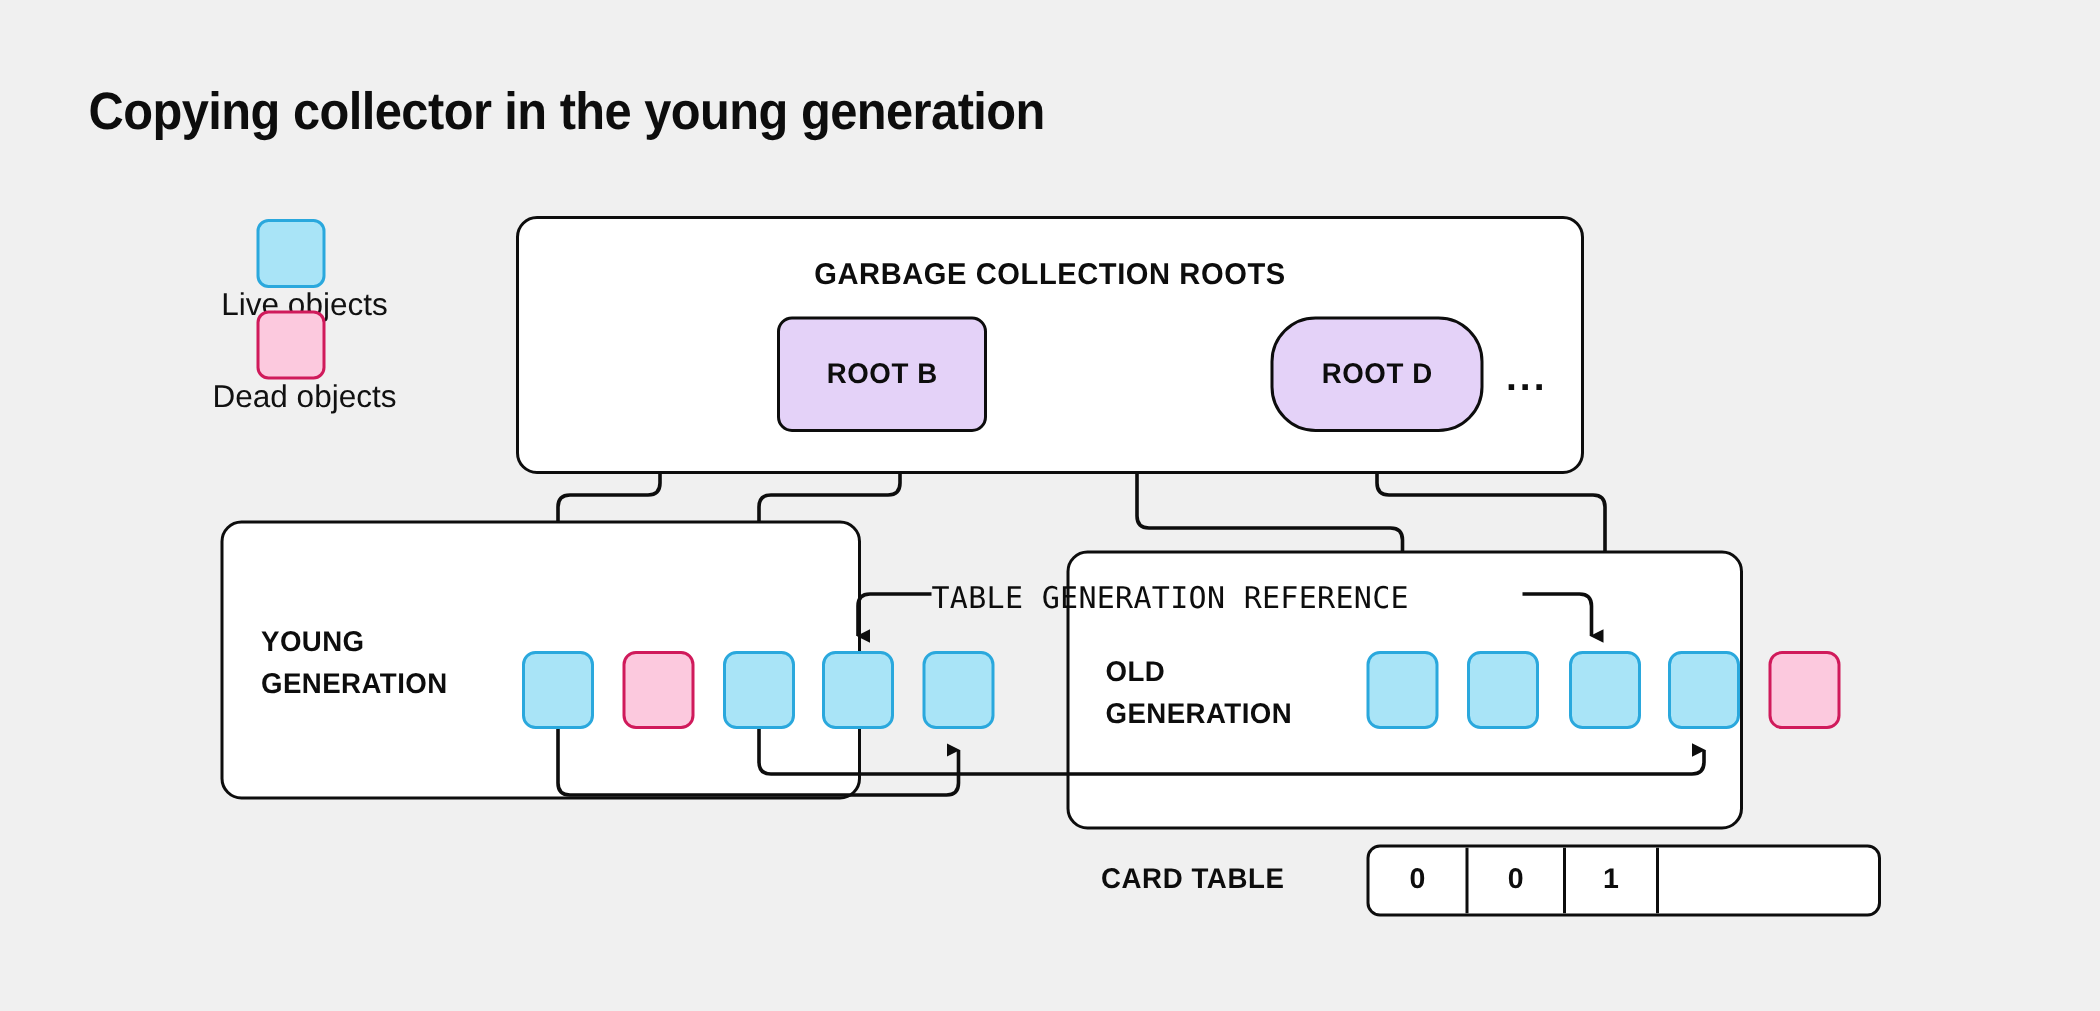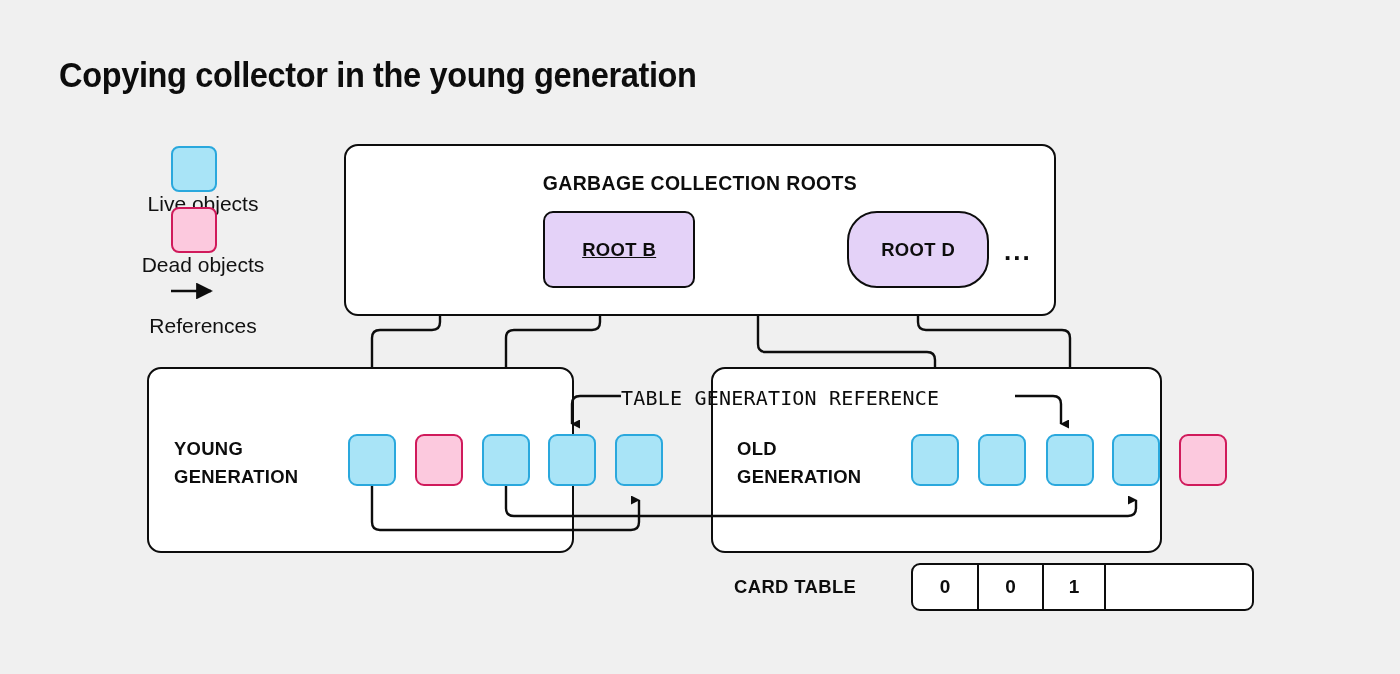--- a/index.html
+++ b/index.html
@@ -91,21 +91,21 @@
     border-radius: 14px;
   }
   #gc-roots-panel {
     left: 344px;
     top: 144px;
     width: 712px;
     height: 172px;
   }
   #young-panel {
     left: 147px;
-    top: 367px;
+    top: 347px;
     width: 427px;
     height: 186px;
   }
   #old-panel {
     left: 711px;
     top: 367px;
     width: 451px;
     height: 186px;
   }
   .panel-heading {
@@ -243,33 +243,20 @@
   <div class="title">Copying collector in the young generation</div>
 
   <div class="legend">
     <div class="legend-row">
       <div class="legend-swatch live"></div>
       <div class="legend-label">Live objects</div>
     </div>
     <div class="legend-row">
       <div class="legend-swatch dead"></div>
       <div class="legend-label">Dead objects</div>
-    </div>
-    <div class="legend-row ref">
-      <div class="legend-arrow">
-        <svg width="46" height="46" viewBox="0 0 46 46">
-          <defs>
-            <marker id="lgd-arrow" markerWidth="7" markerHeight="7" refX="6.2" refY="3.5" orient="auto">
-              <path d="M0,0 L7,3.5 L0,7 z" fill="#0d0d0d"></path>
-            </marker>
-          </defs>
-          <line x1="0" y1="23" x2="40" y2="23" stroke="#0d0d0d" stroke-width="2.4" marker-end="url(#lgd-arrow)"></line>
-        </svg>
-      </div>
-      <div class="legend-label">References</div>
     </div>
   </div>
 
   <svg class="diagram-svg">
     <defs>
       <marker id="arw" markerWidth="9" markerHeight="9" refX="4.5" refY="8" orient="auto" markerUnits="userSpaceOnUse">
         <path d="M0,0 L9,0 L4.5,9 z" fill="#0d0d0d"></path>
       </marker>
       <marker id="arw-up" markerWidth="9" markerHeight="9" refX="4.5" refY="8" orient="auto" markerUnits="userSpaceOnUse">
         <path d="M0,0 L9,0 L4.5,9 z" fill="#0d0d0d"></path>
@@ -283,21 +270,21 @@
 
       <path d="M758,288 L758,344 Q758,352 766,352 L927,352 Q935,352 935,360 L935,424" marker-end="url(#arw)"></path>
 
       <path d="M918,288 L918,322 Q918,330 926,330 L1062,330 Q1070,330 1070,338 L1070,424" marker-end="url(#arw)"></path>
     </g>
   </svg>
 
   <div class="panel" id="gc-roots-panel">
     <div class="panel-heading">GARBAGE COLLECTION ROOTS</div>
   </div>
-  <div class="root-box" style="left:543px; width:152px;text-decoration:underline;">
+  <div class="root-box" style="left:518px; width:140px;">
       <span>ROOT B</span>
     </div>
   <div class="root-box" style="left:847px; width:142px;border-radius:30px;">
       <span>ROOT D</span>
     </div>
   <div class="ellipsis">...</div>
 
   <div class="panel" id="young-panel">
     <div class="gen-label" id="young-gen-label">YOUNG
 GENERATION</div>

